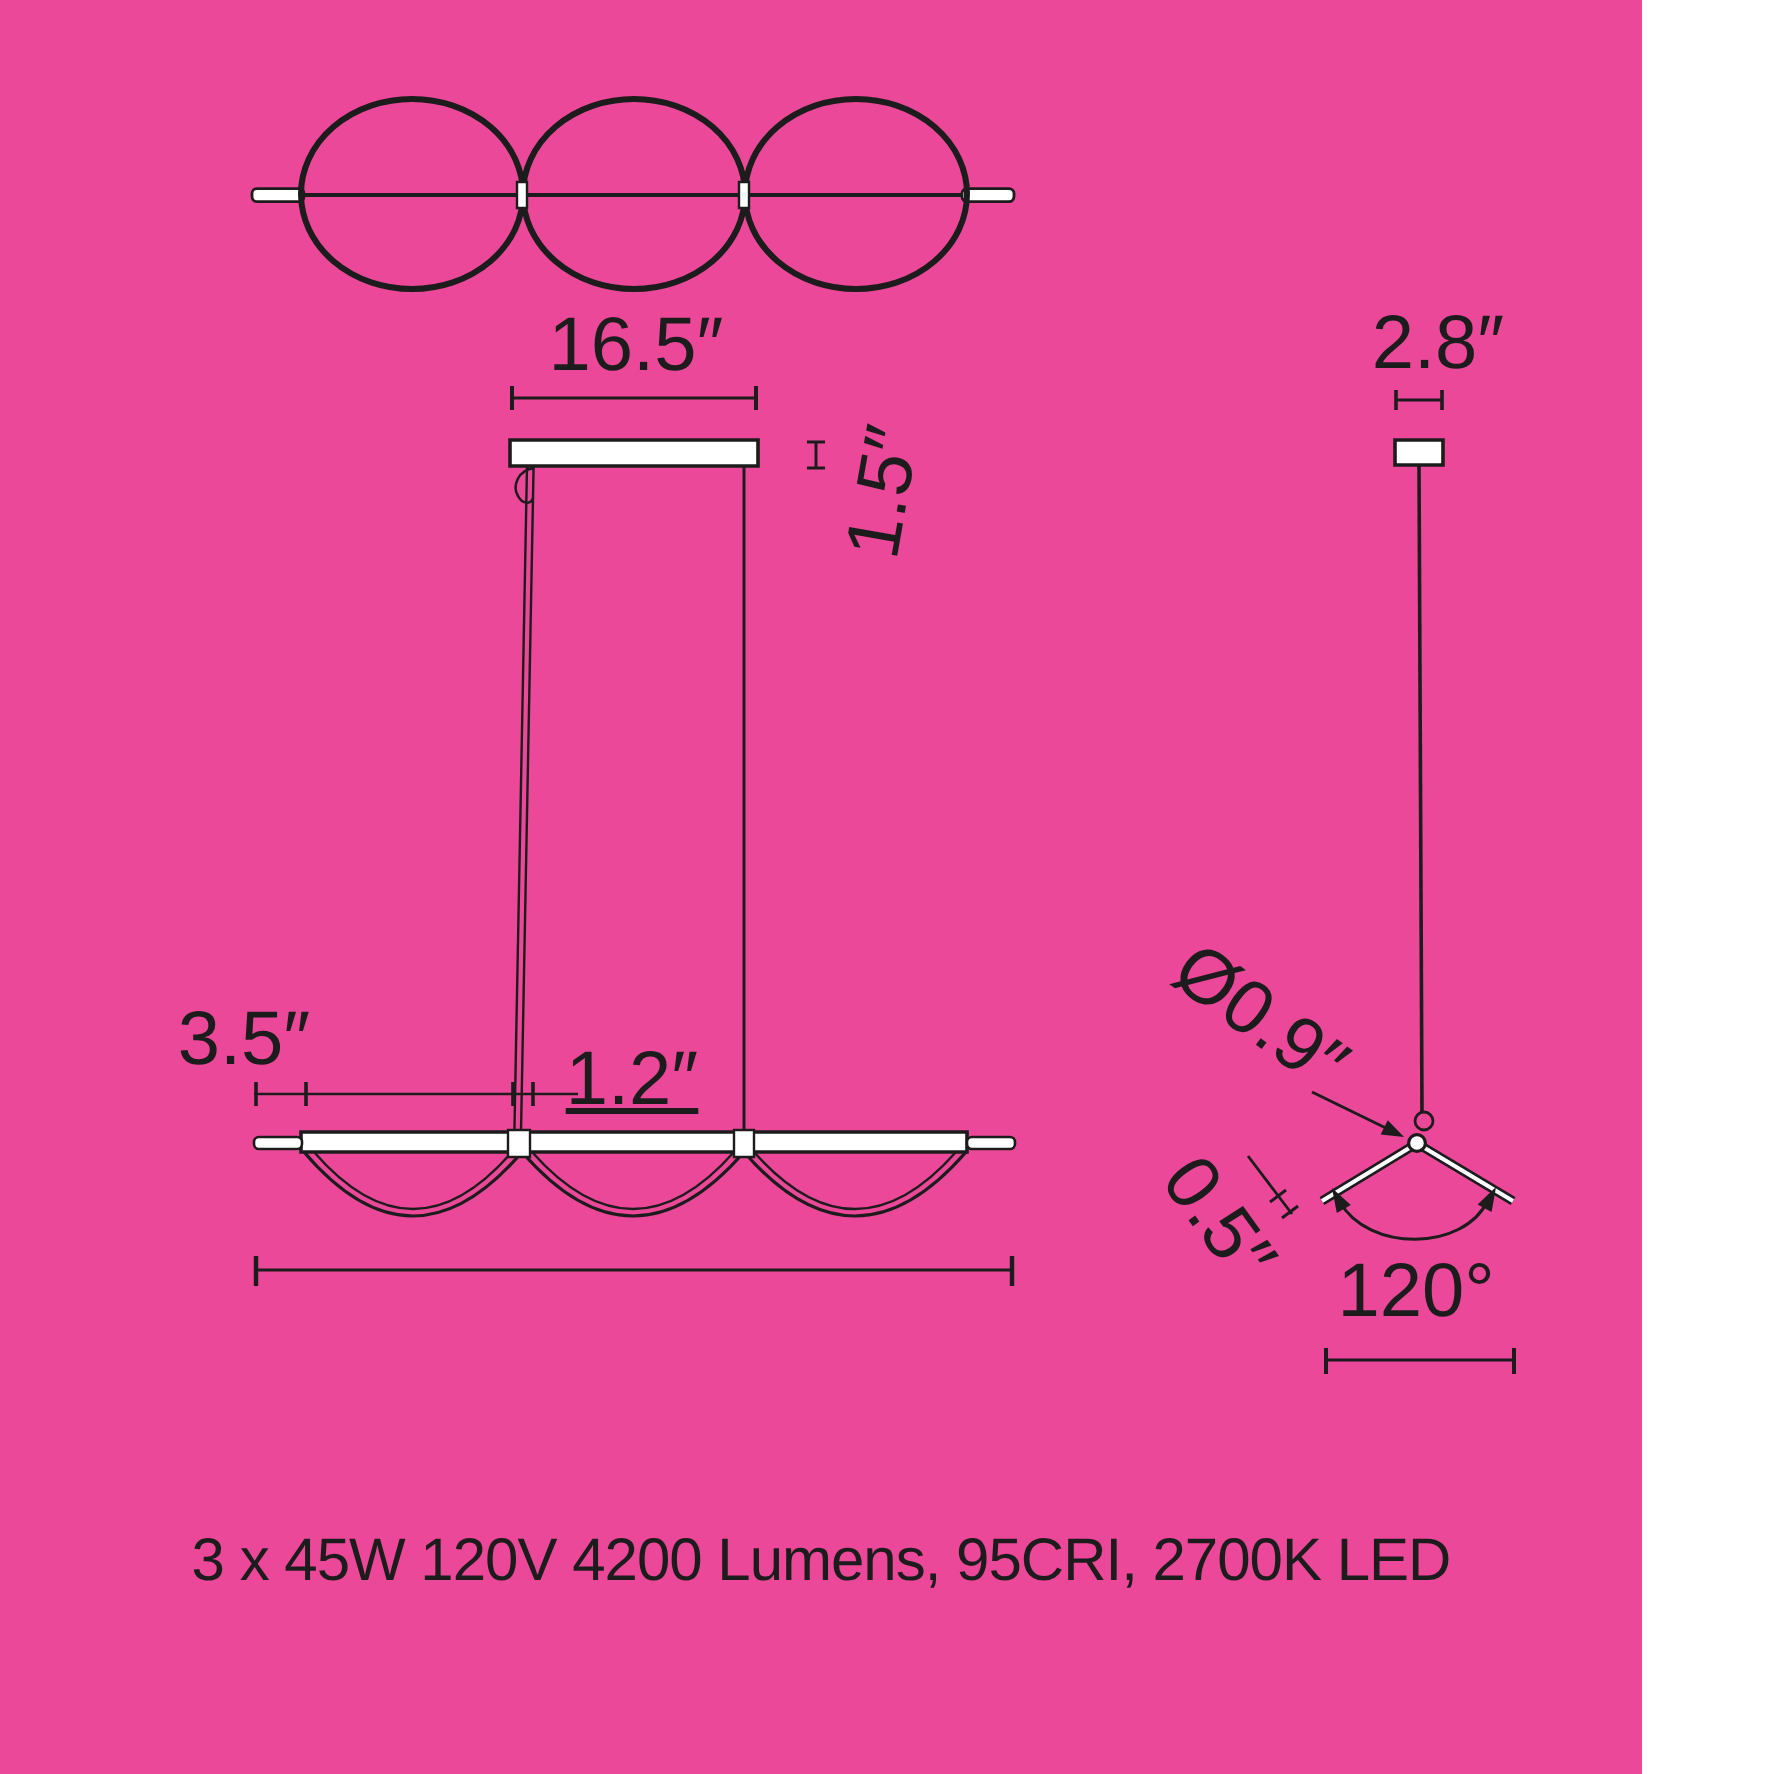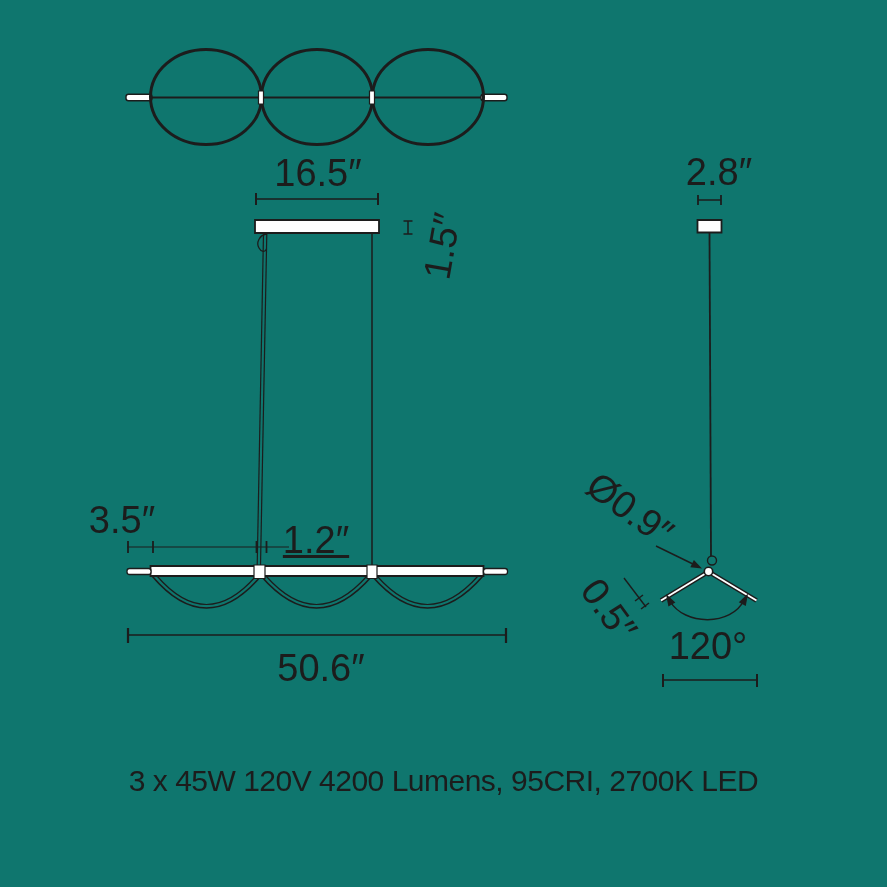--- a/index.html
+++ b/index.html
@@ -1,17 +1,17 @@
 <!DOCTYPE html>
 <html><head>
 <meta charset="utf-8">
 <style>
   html,body{margin:0;padding:0;background:#ffffff;}
   .canvas{
-    position:relative;width:887px;height:887px;background:#0f766e;
+    position:relative;width:821px;height:887px;background:#ec4899;
     font-family:"Liberation Sans", sans-serif;color:#1c1c1c;overflow:hidden;
   }
   svg{position:absolute;left:0;top:0;}
   svg *{vector-effect:non-scaling-stroke;}
   .ink{stroke:#1c1c1c;fill:none;}
   .lbl{
     position:absolute;transform:translate(-50%,-50%);
     font-size:38px;line-height:1;white-space:nowrap;color:#1c1c1c;
     letter-spacing:0px;
   }
@@ -133,21 +133,20 @@
         <line x1="663" y1="674" x2="663" y2="687" stroke-width="2"></line>
         <line x1="757" y1="674" x2="757" y2="687" stroke-width="2"></line>
       </g>
     </g>
   </svg>
 
   <div class="lbl" style="left:318px;top:173px;">16.5″</div>
   <div class="lbl rot80" style="left:442px;top:246px;">1.5″</div>
   <div class="lbl" style="left:122px;top:520px;">3.5″</div>
   <div class="lbl" style="left:316px;top:540px;text-decoration:underline;">1.2″</div>
-  <div class="lbl" style="left:321px;top:668px;">50.6″</div>
 
   <div class="lbl" style="left:719px;top:172px;text-align:center;">2.8″</div>
   <div class="lbl rot36" style="left:630px;top:509px;">Ø0.9″</div>
   <div class="lbl rot54" style="left:609px;top:610px;">0.5″</div>
   <div class="lbl" style="left:708px;top:646px;">120°</div>
 
   <div class="caption">3 x 45W 120V 4200 Lumens, 95CRI, 2700K LED</div>
 
 </div>
 

